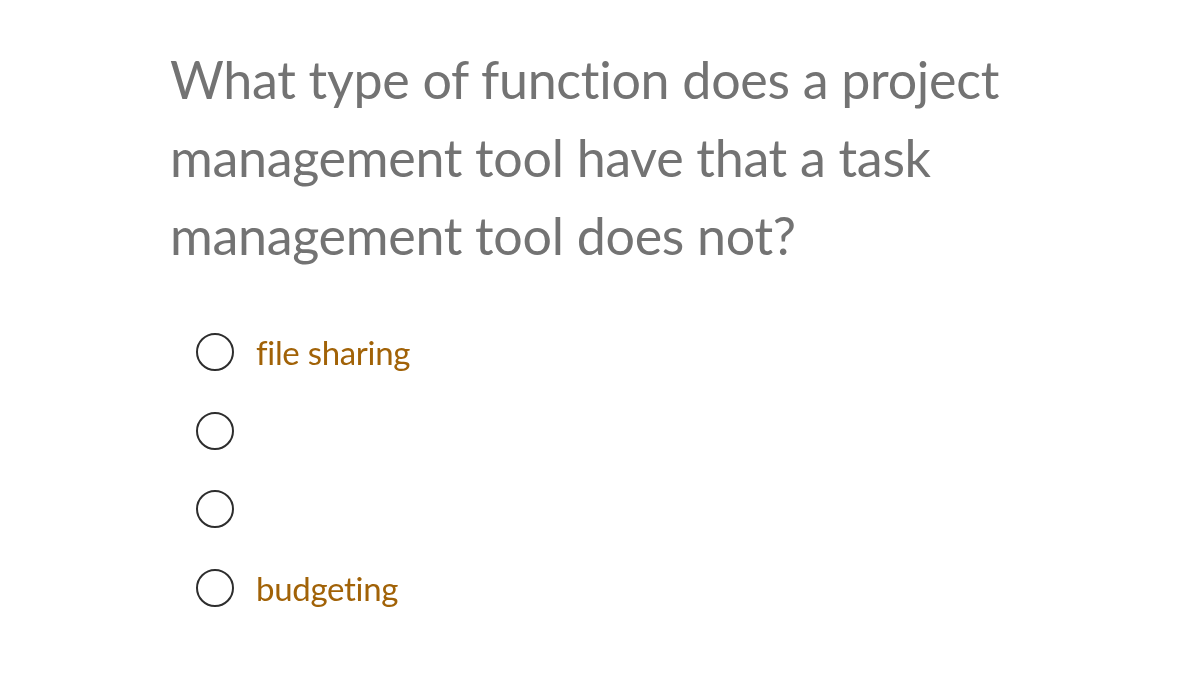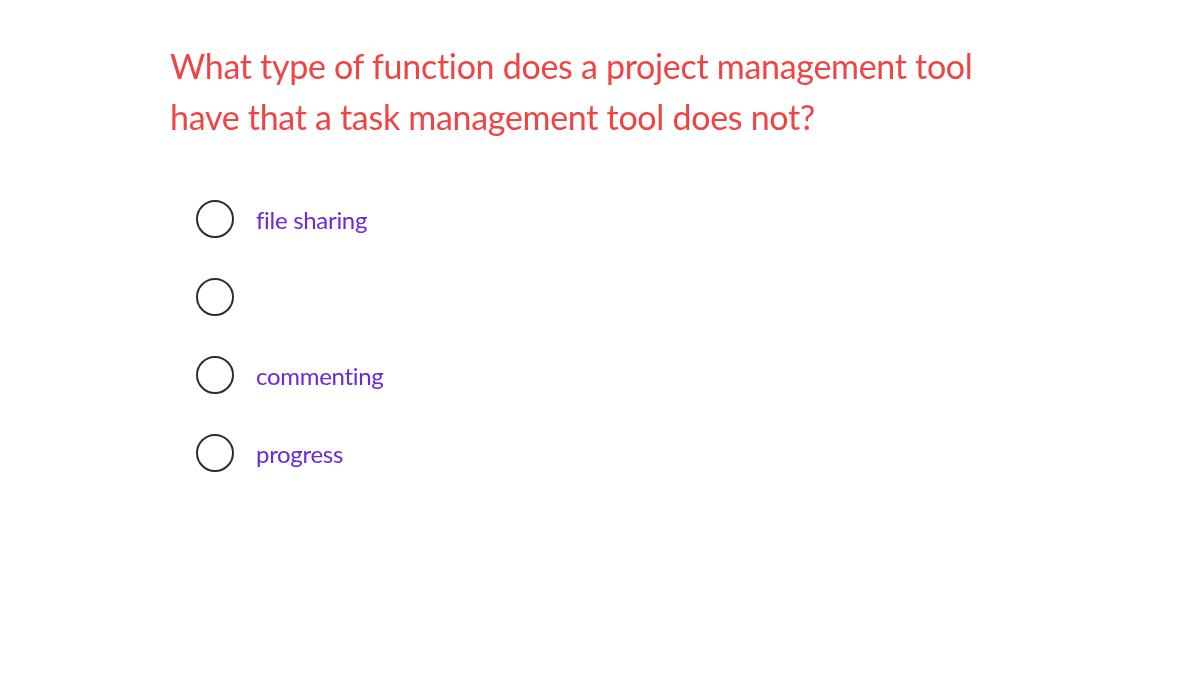--- a/index.html
+++ b/index.html
@@ -8,23 +8,23 @@
       box-sizing: border-box;
     }
     body {
       font-family: -apple-system, BlinkMacSystemFont, "Segoe UI", "Lato", "Helvetica Neue", Arial, sans-serif;
       background: #ffffff;
       width: 1200px;
       height: 686px;
       padding: 40px 170px;
     }
     .question-text {
-      font-size: 34px;
+      font-size: 52px;
       line-height: 1.5;
-      color: #ef4444;
+      color: #737373;
       font-weight: 400;
       margin-bottom: 58px;
       letter-spacing: -0.3px;
     }
     .options {
       padding-left: 26px;
     }
     .option {
       display: flex;
       align-items: center;
@@ -34,40 +34,39 @@
     .radio-circle {
       width: 38px;
       height: 38px;
       border: 2.5px solid #2d2d2d;
       border-radius: 50%;
       flex-shrink: 0;
       margin-right: 22px;
       background: #ffffff;
     }
     .option-label {
-      font-size: 24px;
-      color: #6d28d9;
+      font-size: 33px;
+      color: #a16207;
       font-weight: 400;
       letter-spacing: -0.3px;
     }
   </style>
 </head>
 <body>
 
 <div class="question-text">What type of function does a project management tool have that a task management tool does not?</div>
 
 <div class="options">
   <div class="option">
     <span class="radio-circle"></span>
     <span class="option-label">file sharing</span>
   </div>
   <div class="option">
     <span class="radio-circle"></span>
   </div>
   <div class="option">
     <span class="radio-circle"></span>
-    <span class="option-label">commenting</span>
   </div>
   <div class="option">
     <span class="radio-circle"></span>
-    <span class="option-label">progress</span>
+    <span class="option-label">budgeting</span>
   </div>
 </div>
 
 </body></html>

